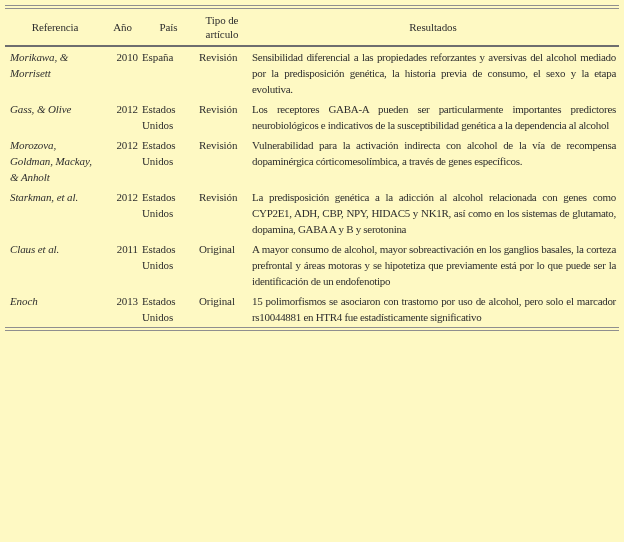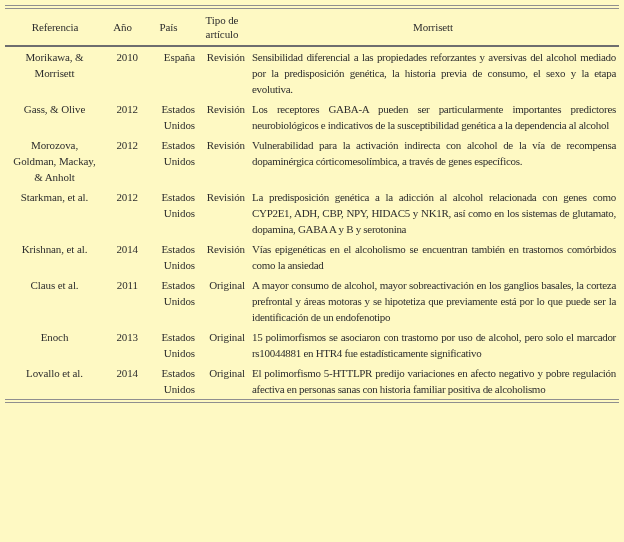--- a/index.html
+++ b/index.html
@@ -38,27 +38,28 @@
     vertical-align: middle;
     padding: 4px 2px;
     line-height: 14px;
     border-bottom: 2px solid #6e6e6e;
   }
   tbody td {
     vertical-align: top;
     padding: 2px 2px 2px 2px;
   }
   td.ref {
-    text-align: center;
+    text-align: left;
     padding-left: 5px;
     padding-right: 6px;
+    font-style: italic;
   }
   td.year    { text-align: right; }
-  td.country { text-align: right; }
-  td.type    { text-align: right; }
+  td.country { text-align: left; }
+  td.type    { text-align: left; }
   td.res {
     text-align: justify;
     letter-spacing: -0.3px;
     padding-left: 5px;
     padding-right: 3px;
   }
 </style>
 </head>
 <body>
 
@@ -70,21 +71,21 @@
       <col class="c-country">
       <col class="c-type">
       <col class="c-res">
     </colgroup>
     <thead>
       <tr>
         <th>Referencia</th>
         <th>Año</th>
         <th>País</th>
         <th>Tipo de artículo</th>
-        <th>Morrisett</th>
+        <th>Resultados</th>
       </tr>
     </thead>
     <tbody>
       <tr>
         <td class="ref">Morikawa, &amp; Morrisett</td>
         <td class="year">2010</td>
         <td class="country">España</td>
         <td class="type">Revisión</td>
         <td class="res">Sensibilidad diferencial a las propiedades reforzantes y aversivas del alcohol mediado por la predisposición genética, la historia previa de consumo, el sexo y la etapa evolutiva.</td>
       </tr>
@@ -103,42 +104,28 @@
         <td class="res">Vulnerabilidad para la activación indirecta con alcohol de la vía de recompensa dopaminérgica córticomesolímbica, a través de genes específicos.</td>
       </tr>
       <tr>
         <td class="ref">Starkman, et al.</td>
         <td class="year">2012</td>
         <td class="country">Estados Unidos</td>
         <td class="type">Revisión</td>
         <td class="res">La predisposición genética a la adicción al alcohol relacionada con genes como CYP2E1, ADH, CBP, NPY, HIDAC5 y NK1R, así como en los sistemas de glutamato, dopamina, GABA A y B y serotonina</td>
       </tr>
       <tr>
-        <td class="ref">Krishnan, et al.</td>
-        <td class="year">2014</td>
-        <td class="country">Estados Unidos</td>
-        <td class="type">Revisión</td>
-        <td class="res">Vías epigenéticas en el alcoholismo se encuentran también en trastornos comórbidos como la ansiedad</td>
-      </tr>
-      <tr>
         <td class="ref">Claus et al.</td>
         <td class="year">2011</td>
         <td class="country">Estados Unidos</td>
         <td class="type">Original</td>
         <td class="res">A mayor consumo de alcohol, mayor sobreactivación en los ganglios basales, la corteza prefrontal y áreas motoras y se hipotetiza que previamente está por lo que puede ser la identificación de un endofenotipo</td>
       </tr>
       <tr>
         <td class="ref">Enoch</td>
         <td class="year">2013</td>
         <td class="country">Estados Unidos</td>
         <td class="type">Original</td>
         <td class="res">15 polimorfismos se asociaron con trastorno por uso de alcohol, pero solo el marcador rs10044881 en HTR4 fue estadísticamente significativo</td>
       </tr>
-      <tr>
-        <td class="ref">Lovallo et al.</td>
-        <td class="year">2014</td>
-        <td class="country">Estados Unidos</td>
-        <td class="type">Original</td>
-        <td class="res">El polimorfismo 5-HTTLPR predijo variaciones en afecto negativo y pobre regulación afectiva en personas sanas con historia familiar positiva de alcoholismo</td>
-      </tr>
     </tbody>
   </table>
 </div>
 
 </body></html>

